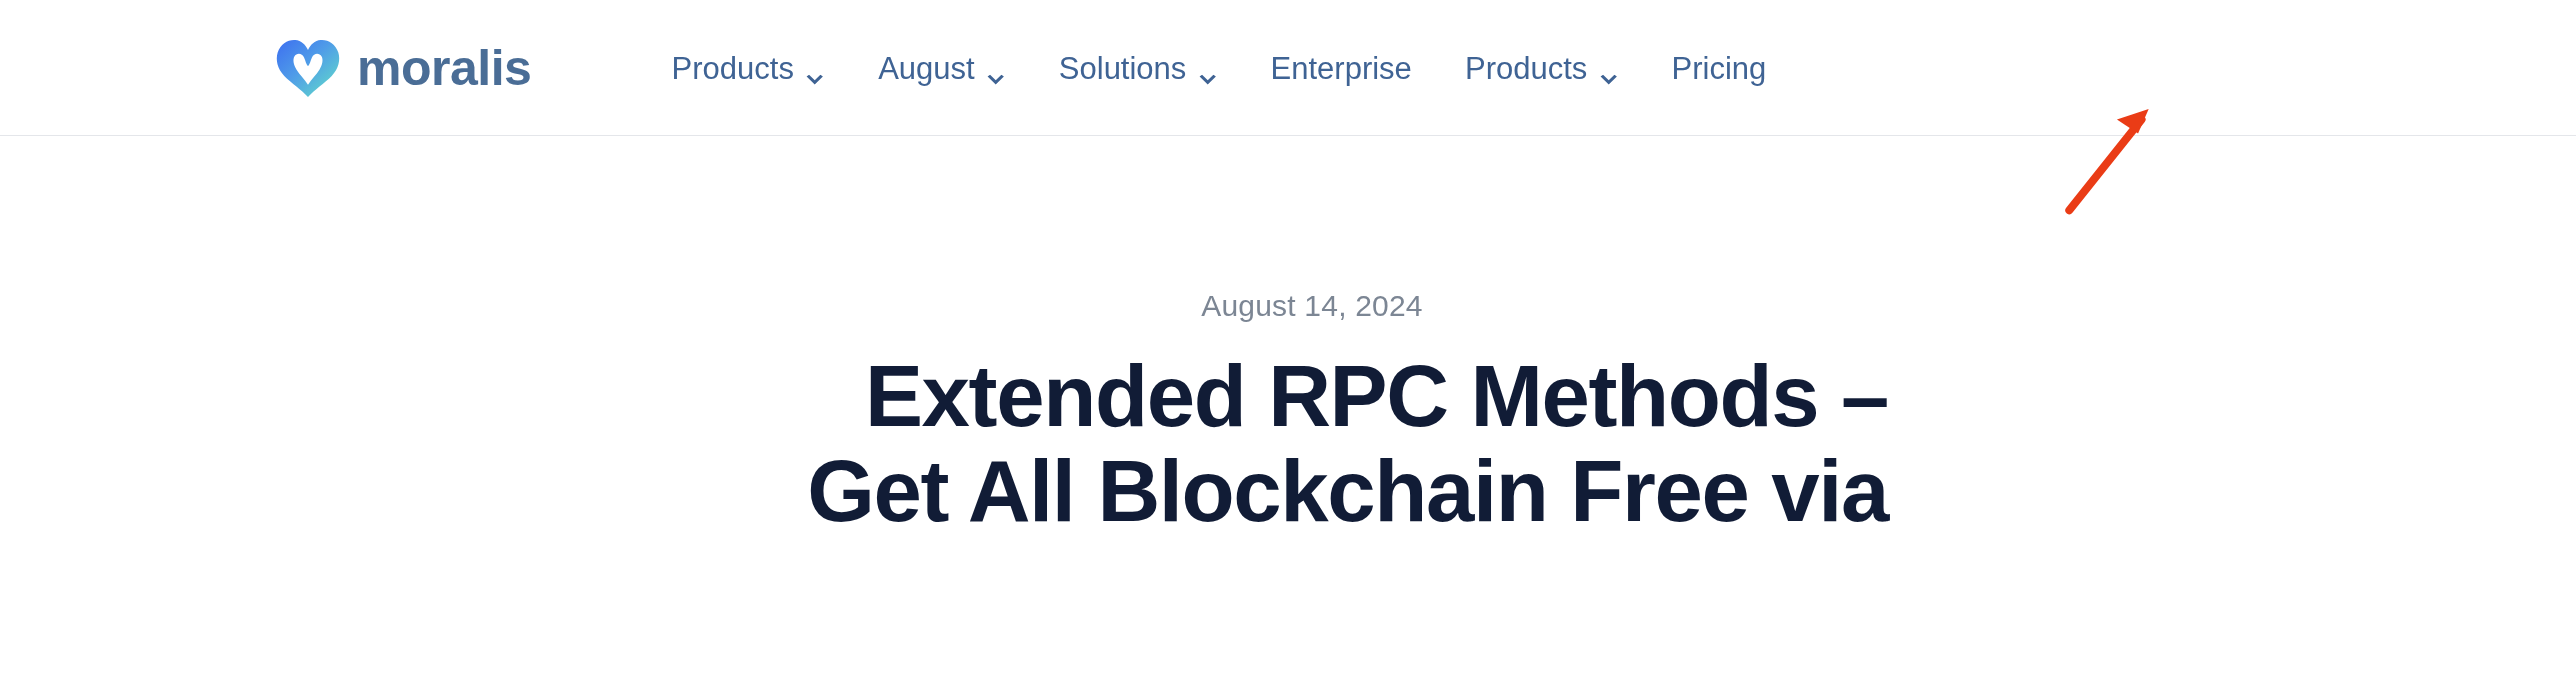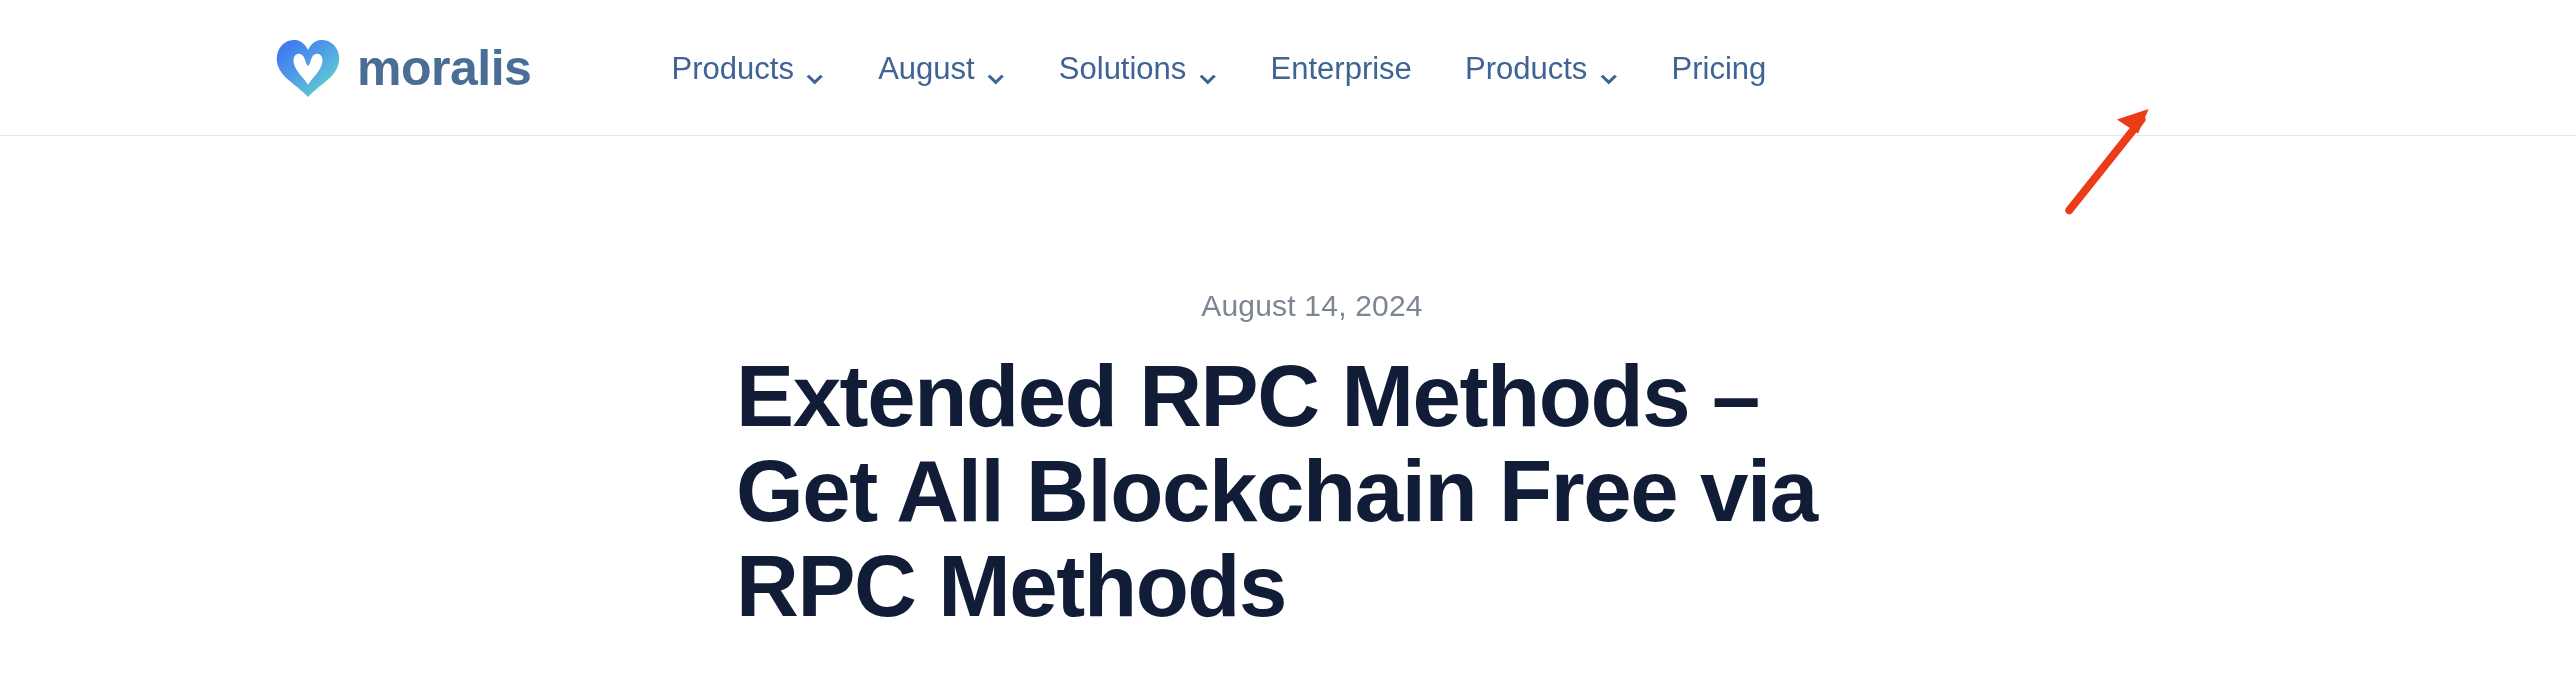--- a/index.html
+++ b/index.html
@@ -169,21 +169,21 @@
     font-size: 30px;
     font-weight: 400;
     color: #7c8694;
     letter-spacing: 0.2px;
     line-height: 1;
     text-align: center;
   }
   .post-title {
     margin-top: 28px;
     width: 1152px;
-    text-align: left;
+    text-align: right;
     font-family: "Liberation Sans", sans-serif;
     font-size: 87px;
     font-weight: 700;
     line-height: 1.09;
     letter-spacing: -1.4px;
     color: #111c36;
   }
   .title-line { display: block; }
 </style>
 </head>
@@ -290,18 +290,17 @@
         <path d="M96 4 L60 16 L84 32 Z" fill="#ea3c16"></path>
       </g>
     </svg>
   </div>
 
   <main class="hero">
     <div class="post-date">August 14, 2024</div>
     <h1 class="post-title">
       <span class="title-line">Extended RPC Methods –</span>
       <span class="title-line">Get All Blockchain Free via</span>
-      <span class="title-line">RPC Methods</span>
     </h1>
   </main>
 
 </div>
 
 
 </body></html>

